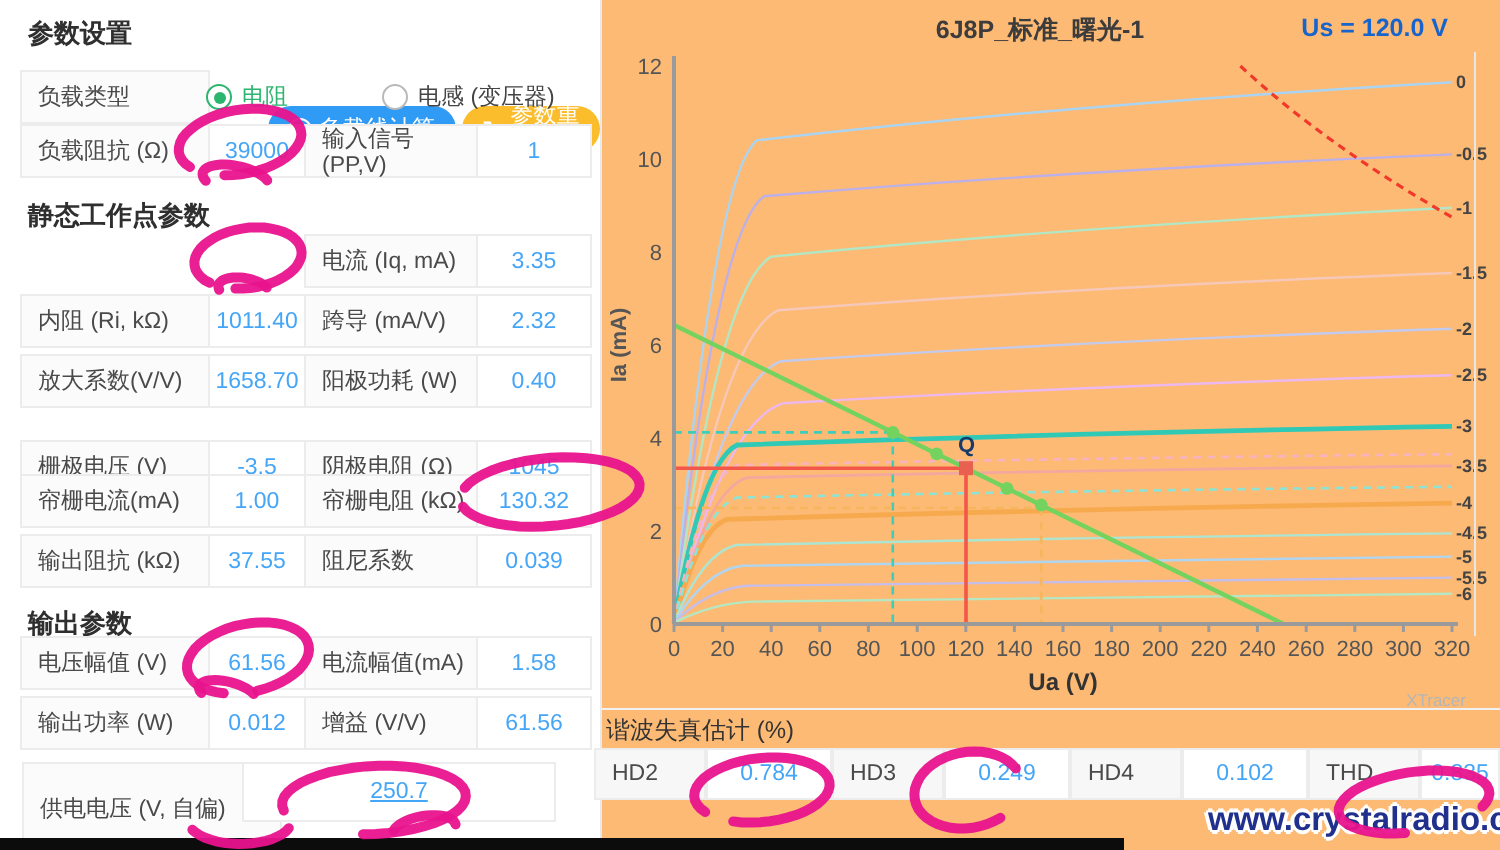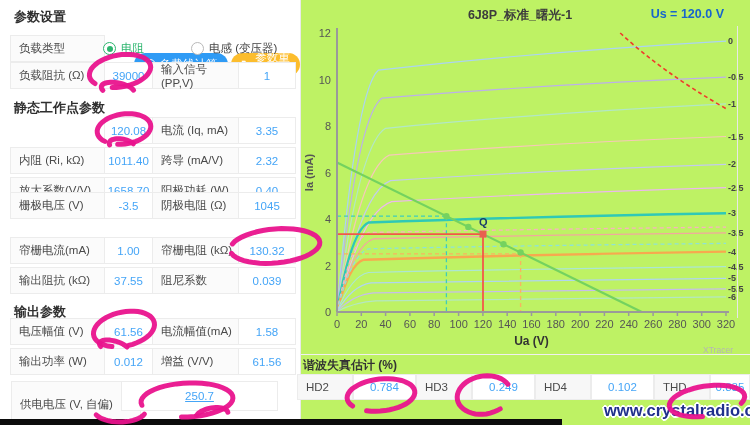--- a/index.html
+++ b/index.html
@@ -1,17 +1,17 @@
 <!DOCTYPE html>
 <html><head>
 <meta charset="utf-8">
 <style>
   html,body{margin:0;padding:0;background:#fff;}
   *{box-sizing:border-box;}
-  .stage{position:relative;width:750px;height:425px;background:#bef264;overflow:hidden;
+  .stage{position:relative;width:750px;height:425px;background:#fdba74;overflow:hidden;
          font-family:"Liberation Sans","DejaVu Sans",sans-serif;}
   
   .left-panel{position:absolute;left:0;top:0;width:301px;height:425px;background:#fff;border-right:1px solid #e9e9e9;}
   .sec-title{position:absolute;left:14px;font-size:13px;font-weight:bold;color:#2f2f2f;}
   .btn{position:absolute;top:7px;height:23px;border:none;border-radius:12px;color:#fff;font-size:11.5px;
        display:flex;align-items:center;gap:4px;padding:0 10px;cursor:pointer;font-family:inherit;margin-top:46px;}
   .btn.blue{left:134px;background:#2f9bf5;}
   .btn.orange{left:231px;background:#fcbd2d;}
   .play-ico{display:inline-flex;align-items:center;justify-content:center;width:12px;height:12px;border:1.2px solid #fff;border-radius:50%;font-size:6px;line-height:1;}
   .reset-ico{font-size:12px;line-height:1;font-weight:bold;}
@@ -25,21 +25,21 @@
   .radio .ring{width:13px;height:13px;border-radius:50%;border:1.5px solid #b9b9b9;background:#fff;position:relative;}
   .radio.sel .ring{border-color:#2cb56e;}
   .radio.sel .ring:after{content:"";position:absolute;left:2.5px;top:2.5px;width:6px;height:6px;border-radius:50%;background:#2cb56e;}
   .radio.sel{color:#2cb56e;} .radio{color:#444;}
   
   .chart-title{position:absolute;left:300px;top:7px;width:440px;text-align:center;font-size:12.5px;font-weight:bold;color:#3c3c3c;}
   .us-note{position:absolute;left:600px;top:7px;width:124px;text-align:right;font-size:12.5px;font-weight:bold;color:#1765cc;}
   #chart{position:absolute;left:300px;top:0;}
   .chart-rborder{position:absolute;left:737px;top:26px;width:1px;height:292px;background:#e7e7e7;}
   .harm-sep{position:absolute;left:301px;top:354px;width:449px;height:1px;background:#f0f0f0;}
-  .harm-title{position:absolute;left:303px;top:357px;font-size:12px;font-weight:bold;color:#333;}
+  .harm-title{position:absolute;left:303px;top:357px;font-size:12px;font-weight:normal;color:#333;}
   .harm-row{position:absolute;left:0;top:374px;width:750px;height:26px;}
   .hcell{position:absolute;top:0;height:26px;border:1px solid #ececec;font-size:11.5px;display:flex;align-items:center;}
   .hcell.lab{background:#f7f7f7;color:#4a4a4a;padding-left:8px;}
   .hcell.val{background:#fff;color:#45a5f7;justify-content:center;}
   
   .wm1{position:absolute;left:575px;top:356px;font-size:33px;font-weight:bold;color:#20308c;letter-spacing:1px;z-index:40;
        text-shadow:-2px 0 #fff,2px 0 #fff,0 -2px #fff,0 2px #fff,-1px -1px #fff,1px 1px #fff,-1px 1px #fff,1px -1px #fff;}
   .wm2{position:absolute;left:604px;top:401px;font-size:16.5px;font-weight:bold;color:#20308c;z-index:40;
        text-shadow:-2px 0 #fff,2px 0 #fff,0 -2px #fff,0 2px #fff,-1px -1px #fff,1px 1px #fff,-1px 1px #fff,1px -1px #fff;}
   .black-bar{position:absolute;left:0;top:419px;width:562px;height:6px;background:#0c0c0c;z-index:45;}
@@ -77,37 +77,36 @@
     <div class="prow" style="top:62px;">
       <div class="pcell lab c1">负载阻抗 (Ω)</div>
       <div class="pcell val c2">39000</div>
       <div class="pcell lab c3">输入信号(PP,V)</div>
       <div class="pcell val c4">1</div>
     </div>
 
     <div class="sec-title" style="top:99px;">静态工作点参数</div>
     <div id="static-rows">
         <div class="prow" style="top:117px">
-    <div class="pcell val c2">120.08</div>
     <div class="pcell lab c3">电流 (Iq, mA)</div>
     <div class="pcell val c4">3.35</div>
   </div>
         <div class="prow" style="top:147px">
     <div class="pcell lab c1">内阻 (Ri, kΩ)</div>
     <div class="pcell val c2">1011.40</div>
     <div class="pcell lab c3">跨导 (mA/V)</div>
     <div class="pcell val c4">2.32</div>
   </div>
         <div class="prow" style="top:177px">
     <div class="pcell lab c1">放大系数(V/V)</div>
     <div class="pcell val c2">1658.70</div>
     <div class="pcell lab c3">阳极功耗 (W)</div>
     <div class="pcell val c4">0.40</div>
   </div>
-        <div class="prow" style="top:192px">
+        <div class="prow" style="top:220px">
     <div class="pcell lab c1">栅极电压 (V)</div>
     <div class="pcell val c2">-3.5</div>
     <div class="pcell lab c3">阴极电阻 (Ω)</div>
     <div class="pcell val c4">1045</div>
   </div>
         <div class="prow" style="top:237px">
     <div class="pcell lab c1">帘栅电流(mA)</div>
     <div class="pcell val c2">1.00</div>
     <div class="pcell lab c3">帘栅电阻 (kΩ)</div>
     <div class="pcell val c4">130.32</div>

